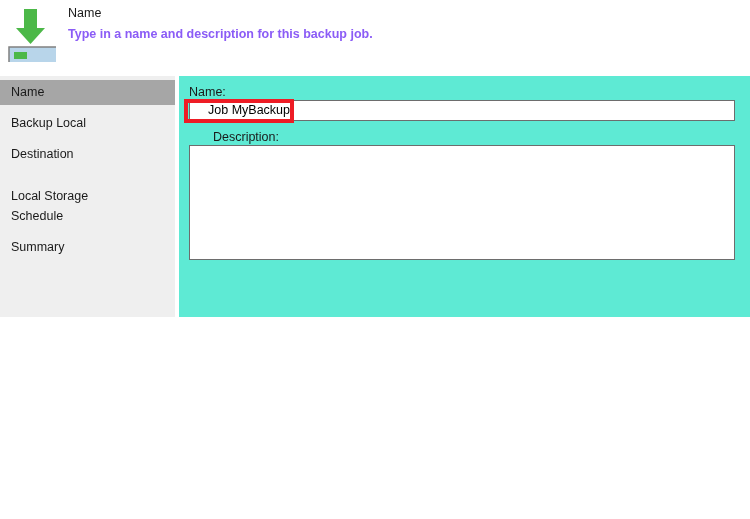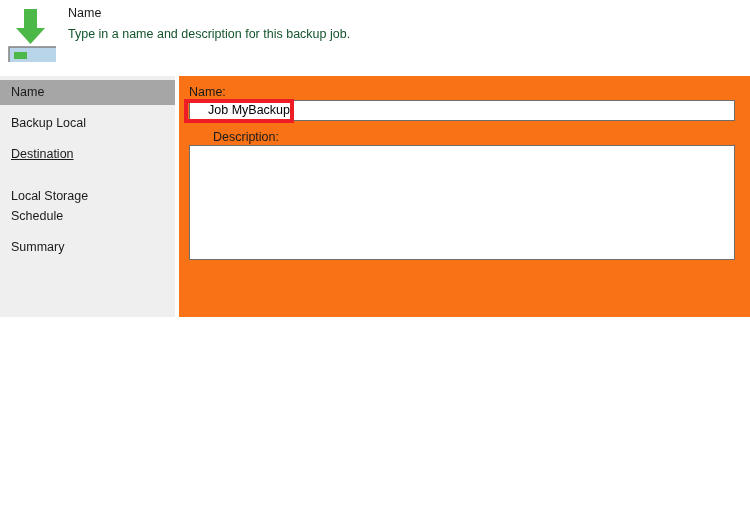--- a/index.html
+++ b/index.html
@@ -47,23 +47,24 @@
     width: 600px;
   }
   .header-title {
     font-size: 12.5px;
     color: #1a1a1a;
     line-height: 14px;
     margin-top: 6px;
   }
   .header-sub {
     font-size: 12.5px;
-    color: #14532d;
+    color: #8b5cf6;
     line-height: 14px;
     margin-top: 7px;
+    font-weight: bold;
   }
 
   
   .panel {
     position: absolute;
     left: 0;
     top: 76px;
     width: 750px;
     height: 241px;
     background: #ffffff;
@@ -83,21 +84,21 @@
     width: 4px;
     height: 241px;
     background: #ffffff;
   }
   .content {
     position: absolute;
     left: 179px;
     top: 0;
     width: 571px;
     height: 241px;
-    background: #f97316;
+    background: #5eead4;
   }
 
   
   .nav-item {
     position: absolute;
     left: 0;
     width: 175px;
     height: 25px;
     line-height: 25px;
     font-size: 12.5px;
@@ -188,21 +189,21 @@
       <div class="header-title">Name</div>
       <div class="header-sub">Type in a name and description for this backup job.</div>
     </div>
   </div>
 
   <div class="panel">
 
     <div class="sidebar">
       <div class="nav-item selected" style="top:4px;">Name</div>
       <div class="nav-item" style="top:35px;">Backup Local</div>
-      <div class="nav-item" style="top:66px;text-decoration:underline;">Destination</div>
+      <div class="nav-item" style="top:66px;">Destination</div>
       <div class="nav-item" style="top:108px;">Local Storage</div>
       <div class="nav-item" style="top:128px;">Schedule</div>
       <div class="nav-item" style="top:159px;">Summary</div>
     </div>
 
     <div class="divider"></div>
 
     <div class="content">
 
       <div class="field-label name-label">Name:</div>

